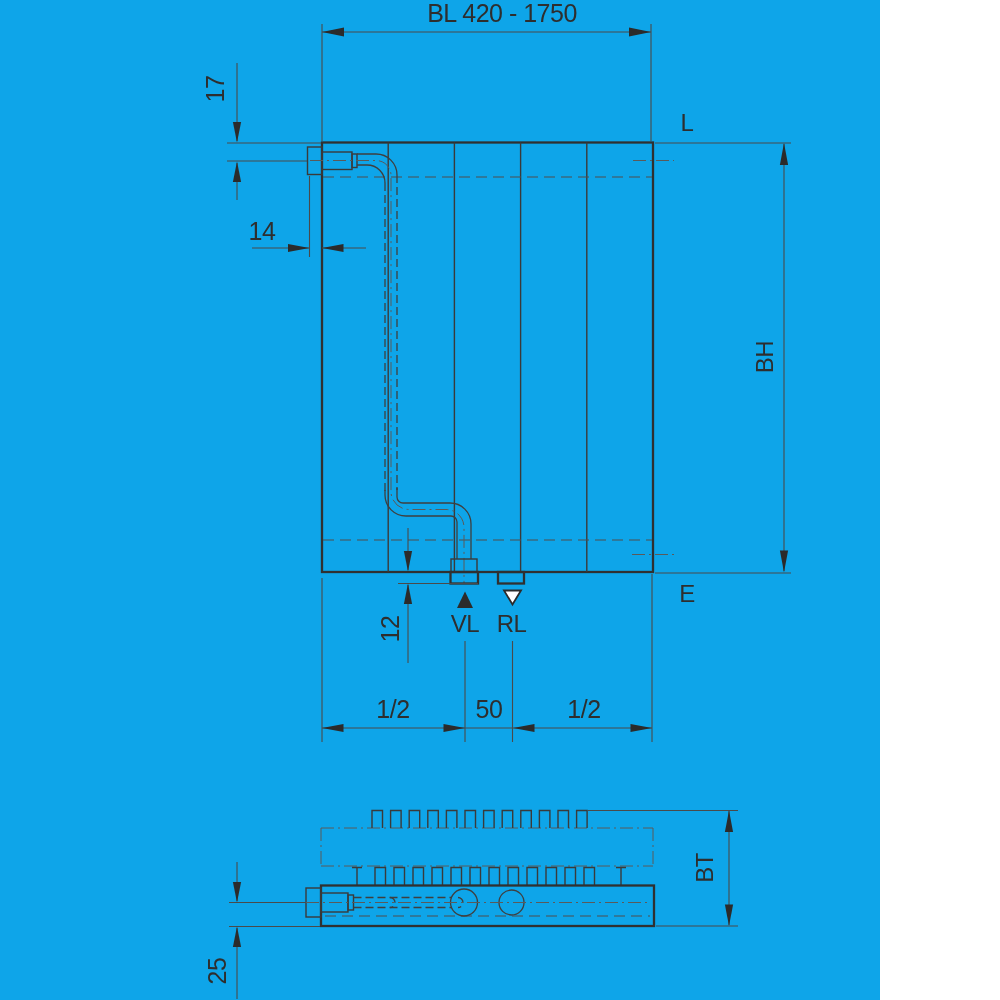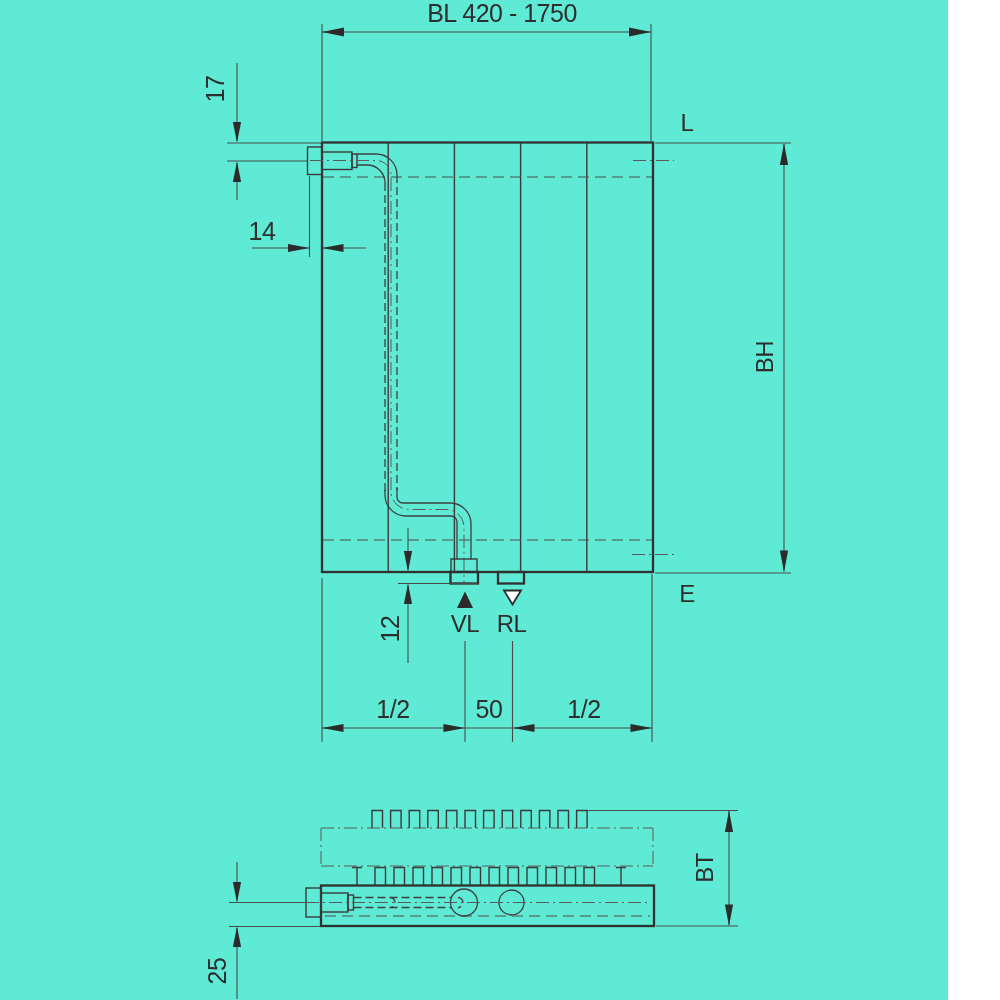--- a/index.html
+++ b/index.html
@@ -1,16 +1,16 @@
 <!DOCTYPE html>
 <html><head>
 <meta charset="utf-8">
 <style>
   html,body{margin:0;padding:0;background:#ffffff;}
-  .stage{position:relative;width:948px;height:1000px;background:#5eead4;overflow:hidden;text-align:center;}
+  .stage{position:relative;width:880px;height:1000px;background:#0ea5e9;overflow:hidden;text-align:center;}
   svg{display:block;}
   text{font-family:"Liberation Sans","DejaVu Sans",sans-serif;fill:#2e2e2e;letter-spacing:-0.5px;}
   .t-lg{font-size:25px;}
   .t-md{font-size:24px;}
   .ln-main{stroke:#303030;stroke-width:2.3;fill:none;}
   .ln-mid{stroke:#3a3a3a;stroke-width:1.4;fill:none;}
   .ln-thin{stroke:#4a4a4a;stroke-width:1.1;fill:none;}
   .ln-dash{stroke:#4f4f4f;stroke-width:1.2;fill:none;stroke-dasharray:11 6;}
   .ln-pipe{stroke:#3f3f3f;stroke-width:1.3;fill:none;}
   .ln-pipedash{stroke:#3f3f3f;stroke-width:1.3;fill:none;stroke-dasharray:8 4;}

